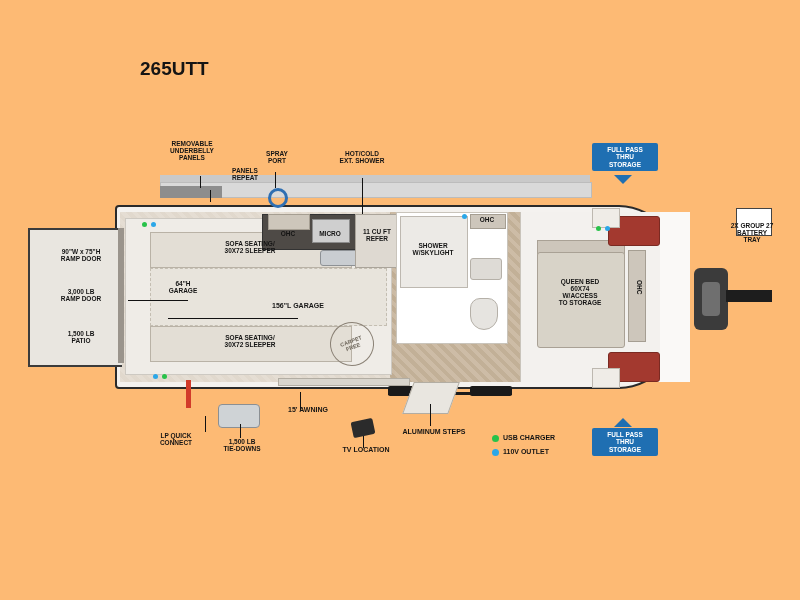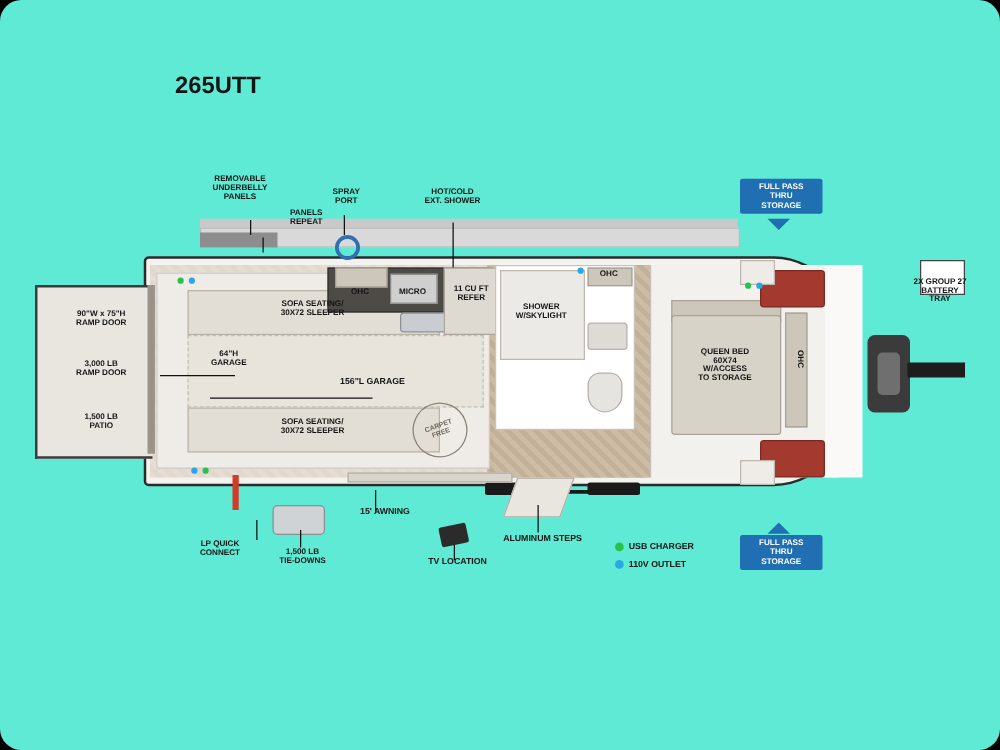--- a/index.html
+++ b/index.html
@@ -1,17 +1,17 @@
 <!DOCTYPE html>
 <html><head>
 <meta charset="utf-8">
 <style>
   html,body{margin:0;padding:0;background:#000;}
   body{width:800px;height:600px;overflow:hidden;font-family:"Liberation Sans",sans-serif;}
-  #stage{position:relative;width:800px;height:600px;background:#5eead4;border-radius:17px;}
+  #stage{position:relative;width:800px;height:600px;background:#fdba74;}
   .abs{position:absolute;}
   .tiny{font-size:6.5px;}
   .t7{font-size:7px;}
 
   
   #title{left:140px;top:58px;font-size:19px;font-weight:bold;color:#141414;letter-spacing:0px;font-family:"Liberation Sans",sans-serif;}
 
   
   #body-outline{left:115px;top:205px;width:570px;height:180px;border:2px solid #2a2a2a;background:#f4f2ef;
     border-top-left-radius:4px;border-bottom-left-radius:4px;border-top-right-radius:70px 90px;border-bottom-right-radius:70px 90px;}

